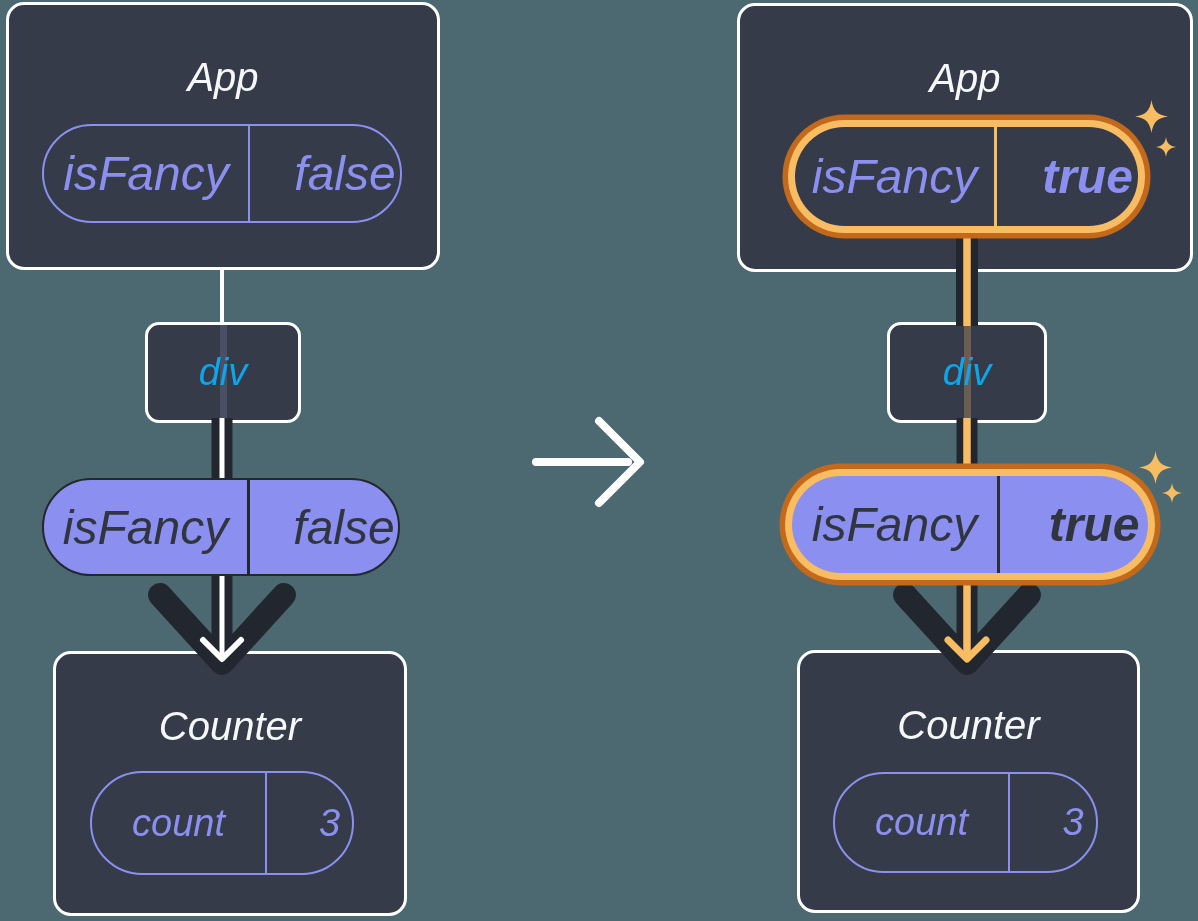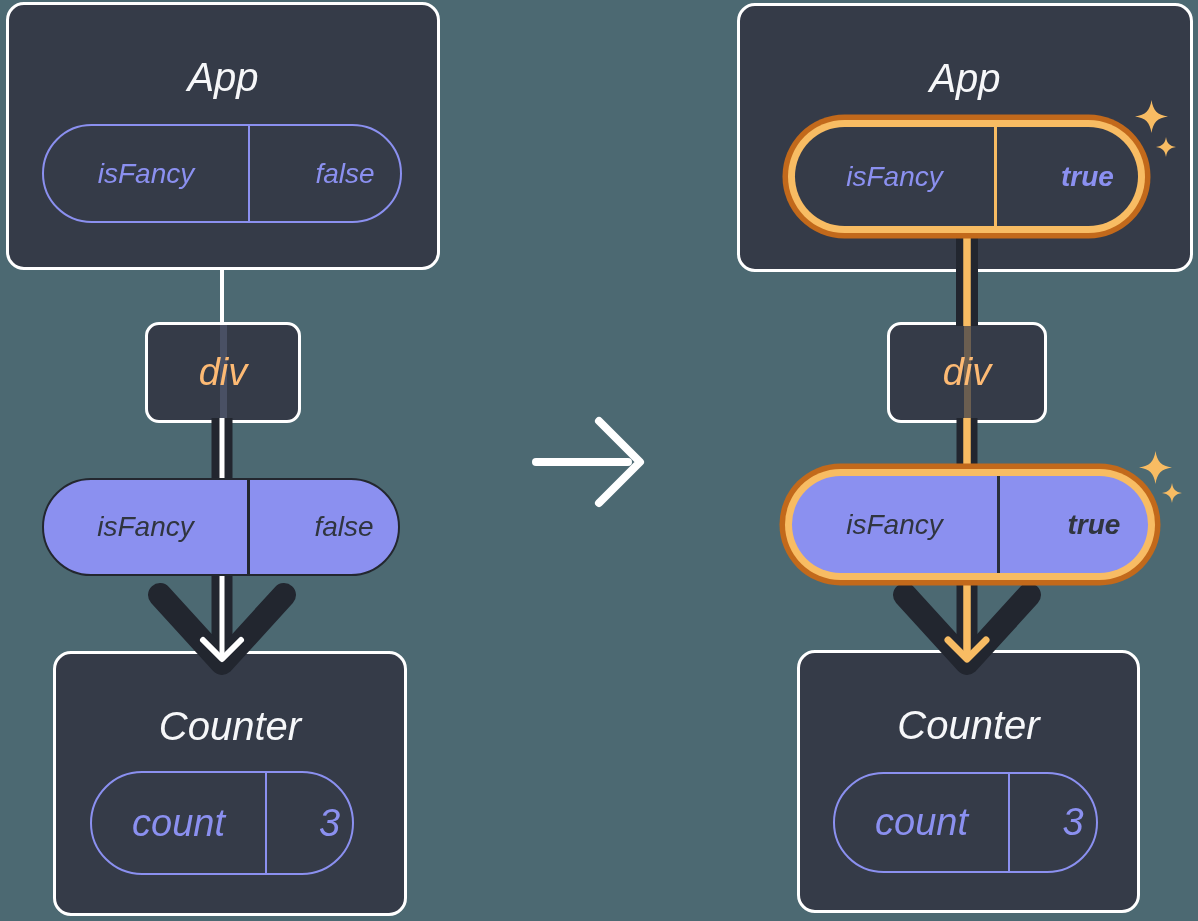--- a/index.html
+++ b/index.html
@@ -15,33 +15,33 @@
     box-sizing:border-box; z-index:1;
   }
   .box-title {
     position:absolute; left:0; right:0; top:50px;
     text-align:center; color:#F6F7F9;
     font-size:40px; font-weight:500; line-height:44px;
   }
   .node-label {
     position:absolute; inset:0; display:flex;
     align-items:center; justify-content:center;
-    color:#fdba74; font-size:38px; font-weight:500;
+    color:#0ea5e9; font-size:38px; font-weight:500;
   }
   .stripe { position:absolute; top:0; bottom:0; width:7px; left:calc(50% - 3.5px); }
   .stripe.ghost-white  { background:rgba(180,190,250,0.16); }
   .stripe.ghost-orange { background:rgba(248,188,99,0.28); }
 
   .pill {
     position:absolute; display:flex; border-radius:70px;
     box-sizing:border-box; z-index:3; overflow:hidden;
   }
   .pill .seg {
     display:flex; align-items:center; justify-content:center;
-    font-size:28px; box-sizing:border-box;
+    font-size:48px; box-sizing:border-box;
   }
   .pill .seg.name { flex:none; }
   .pill .seg.value { flex:1;margin-left:40px; }
 
   .pill.outline { border:2.5px solid #8B90F0; color:#8B90F0; }
   .pill.outline .seg.name { border-right:2.5px solid #8B90F0; }
 
   .pill.filled { background:#8B90F0; border:2.5px solid #23272F; color:#30353F; }
   .pill.filled .seg.name { border-right:3px solid #23272F; }
 

